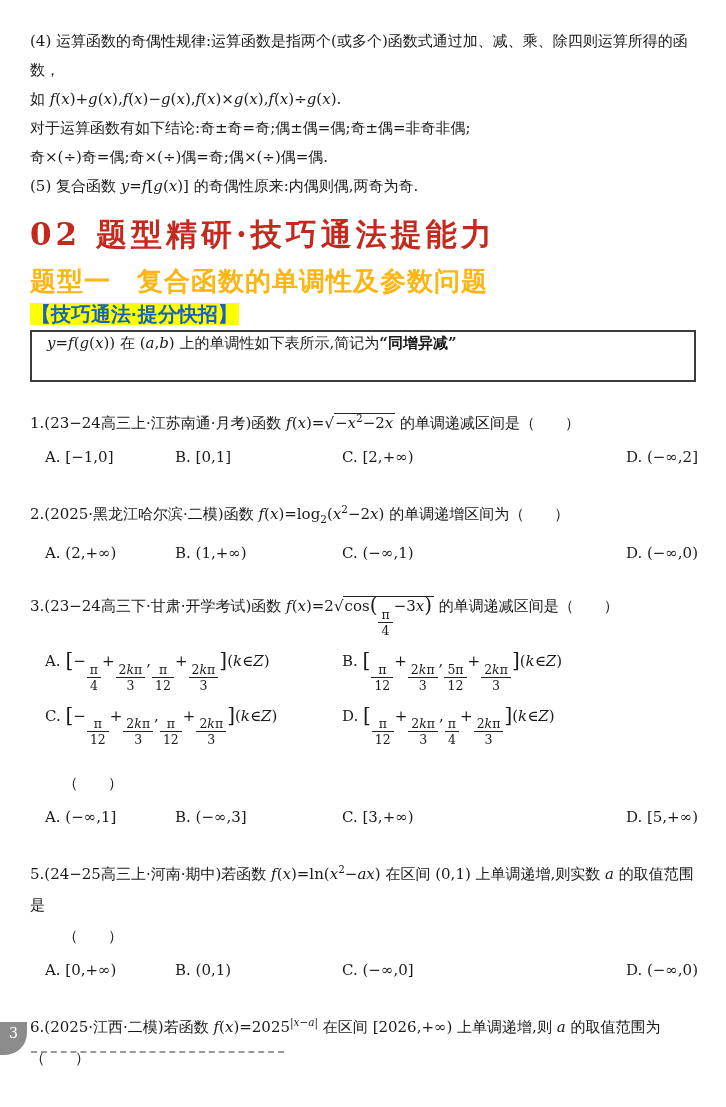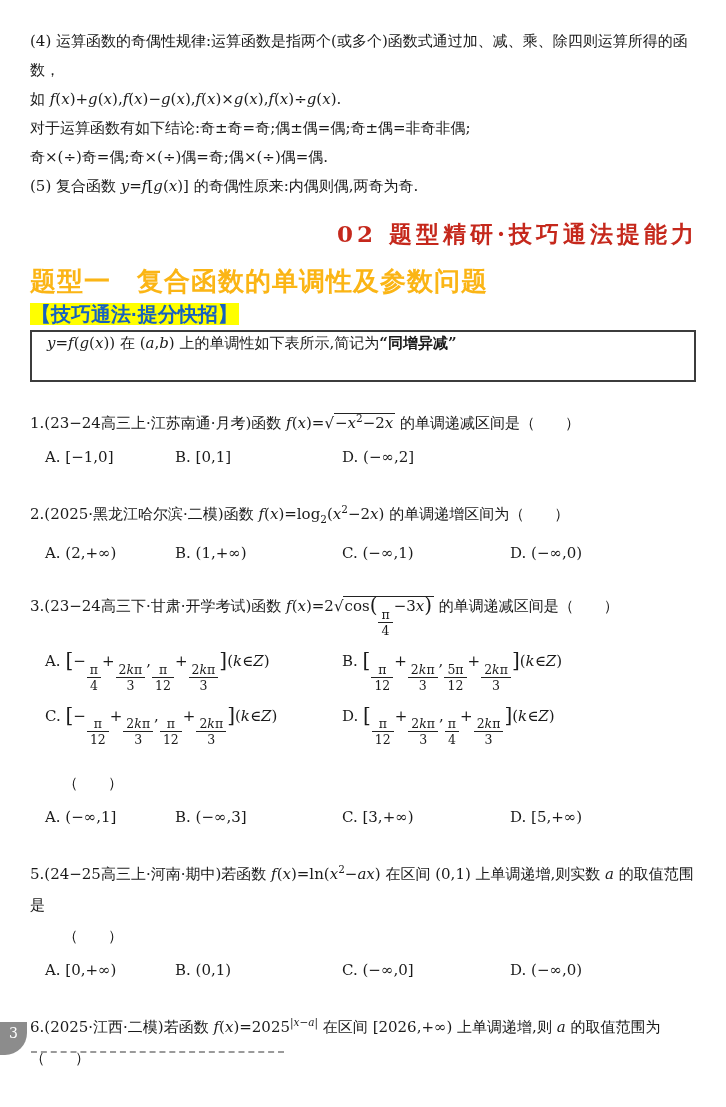--- a/index.html
+++ b/index.html
@@ -15,23 +15,23 @@
     width:726px;height:1107px;overflow:hidden;background:#ffffff;
     font-family:"DejaVu Serif",serif;color:#1a1a1a;font-size:15px;
   }
   .page{width:726px;height:1107px;padding:27px 28px 0 30px;position:relative;}
 
   
   .intro p{margin:0;line-height:29px;}
 
   
   .sec-title{
-    margin:19px 0 0 0;text-align:right;
+    margin:19px 0 0 0;text-align:left;
     font-family:"DejaVu Serif",serif;font-weight:bold;
-    font-size:23px;line-height:28px;color:var(--title_red);letter-spacing:4px;
+    font-size:31px;line-height:28px;color:var(--title_red);letter-spacing:4px;
   }
 
   
   .topic{
     margin:21px 0 0 0;font-family:"Liberation Sans",sans-serif;font-weight:bold;
     font-size:26px;line-height:25px;color:var(--topic_orange);letter-spacing:1px;
   }
   .topic .topic-title{margin-left:26px;}
 
   
@@ -50,21 +50,21 @@
   .tipbox p{margin:0;line-height:22px;}
 
   
   .question{margin-top:21px;}
   .question .stem{margin:0;line-height:31px;}
   .question .paren-line{margin:0 0 0 33px;line-height:31px;}
   .opt-row{display:flex;margin:3px 0 0 15px;line-height:31px;}
   .opt-row .o1{width:130px;}
   .opt-row .o2{width:167px;}
   .opt-row .o3{width:168px;}
-  .opt-row .o4{flex:1;}
+  .opt-row .o4{flex:1;text-align:right;}
   .opt-row.cols2 .o1{width:297px;}
   .opt-row.cols2 .o2{flex:1;width:auto;}
   .q3 .opt-row{line-height:1.25;margin-top:10px;align-items:center;}
 
   
   i{font-family:"DejaVu Serif",serif;}
   sup{font-size:10.5px;}
   sub{font-size:10.5px;}
   .sq{white-space:nowrap;}
   .sqi{border-top:1.4px solid #222;padding:0 2px 0 1px;}
@@ -108,20 +108,21 @@
 
   <div class="tipbox">
     <p><i>y</i>=<i>f</i>(<i>g</i>(<i>x</i>)) 在 (<i>a</i>,<i>b</i>) 上的单调性如下表所示,简记为<b>“同增异减”</b></p>
   </div>
 
   <div class="question">
     <p class="stem">1.(23−24高三上·江苏南通·月考)函数 <i>f</i>(<i>x</i>)=<span class="sq">√<span class="sqi">−<i>x</i><sup>2</sup>−2<i>x</i></span></span> 的单调递减区间是（　　）</p>
     <div class="opt-row">
       <span class="o o1">A. [−1,0]</span>
       <span class="o o2">B. [0,1]</span>
+      <span class="o o3">C. [2,+∞)</span>
       <span class="o o4">D. (−∞,2]</span>
     </div>
   </div>
 
   <div class="question">
     <p class="stem">2.(2025·黑龙江哈尔滨·二模)函数 <i>f</i>(<i>x</i>)=log<sub>2</sub>(<i>x</i><sup>2</sup>−2<i>x</i>) 的单调递增区间为（　　）</p>
     <div class="opt-row">
       <span class="o o1">A. (2,+∞)</span>
       <span class="o o2">B. (1,+∞)</span>
       <span class="o o3">C. (−∞,1)</span>

